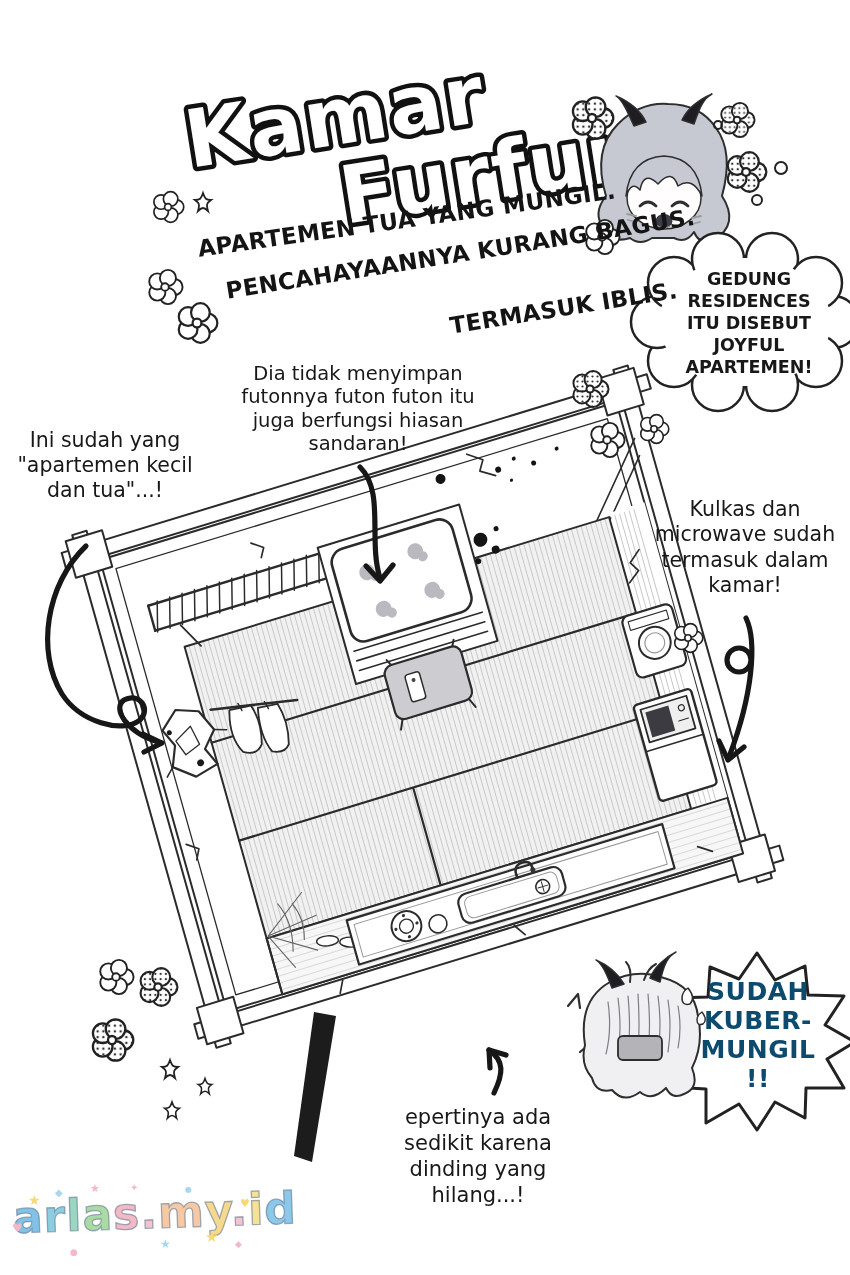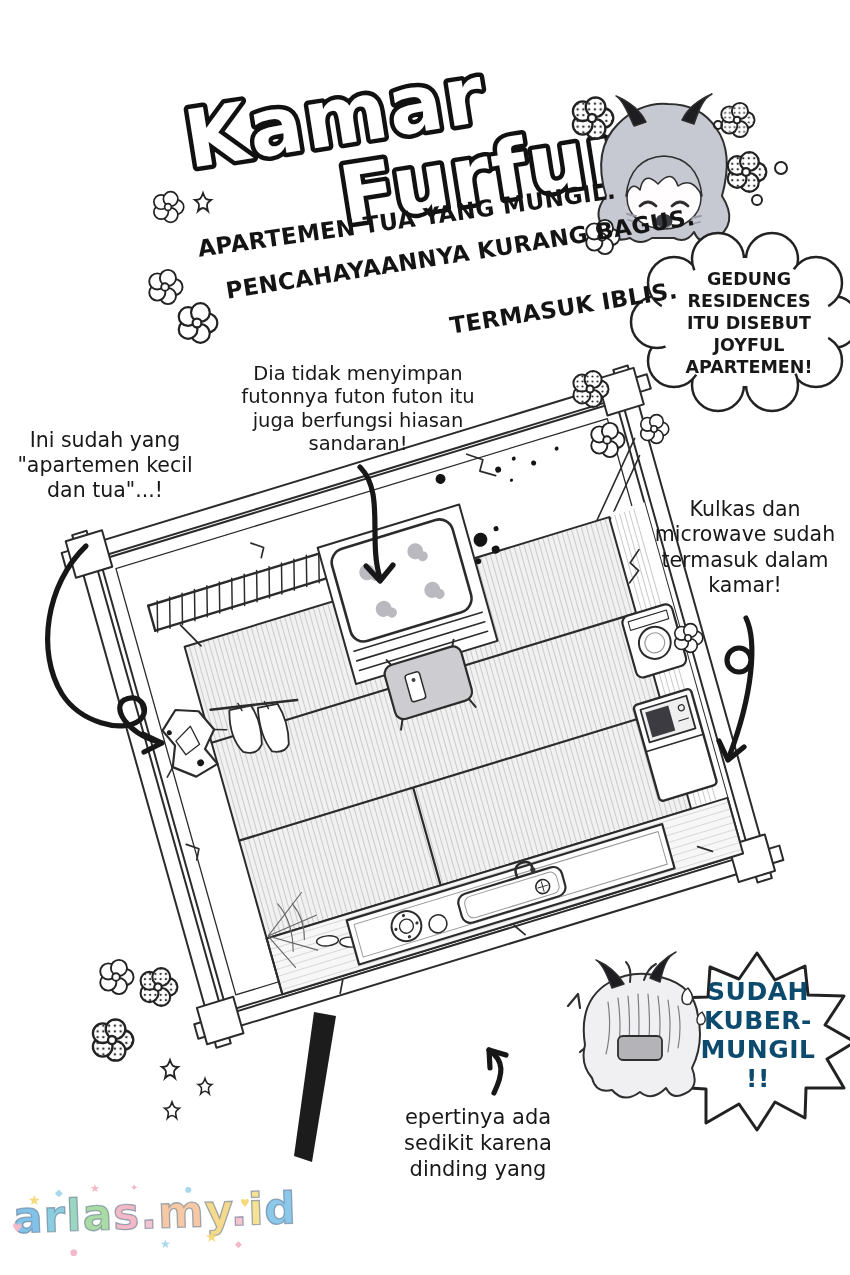--- a/index.html
+++ b/index.html
@@ -345,20 +345,21 @@
   <div class="nl">Kulkas dan</div>
   <div class="nl">microwave sudah</div>
   <div class="nl">termasuk dalam</div>
   <div class="nl">kamar!</div>
 </div>
 
 <div class="note" id="wall-note">
   <div class="nl">epertinya ada</div>
   <div class="nl">sedikit karena</div>
   <div class="nl">dinding yang</div>
+  <div class="nl">hilang...!</div>
 </div>
 
 <div class="txt burst-text">
   <div class="nl">SUDAH</div>
   <div class="nl">KUBER-</div>
   <div class="nl">MUNGIL</div>
   <div class="nl">!!</div>
 </div>
 
 <div class="txt" id="watermark"><span style="color: rgb(130, 194, 232);">a</span><span style="color: rgb(140, 205, 224);">r</span><span style="color: rgb(155, 214, 192);">l</span><span style="color: rgb(170, 219, 164);">a</span><span style="color: rgb(242, 185, 198);">s</span><span style="color: rgb(243, 195, 206);">.</span><span style="color: rgb(246, 201, 164);">m</span><span style="color: rgb(245, 217, 140);">y</span><span style="color: rgb(243, 195, 206);">.</span><span style="color: rgb(246, 225, 149);">i</span><span style="color: rgb(140, 200, 234);">d</span></div>

